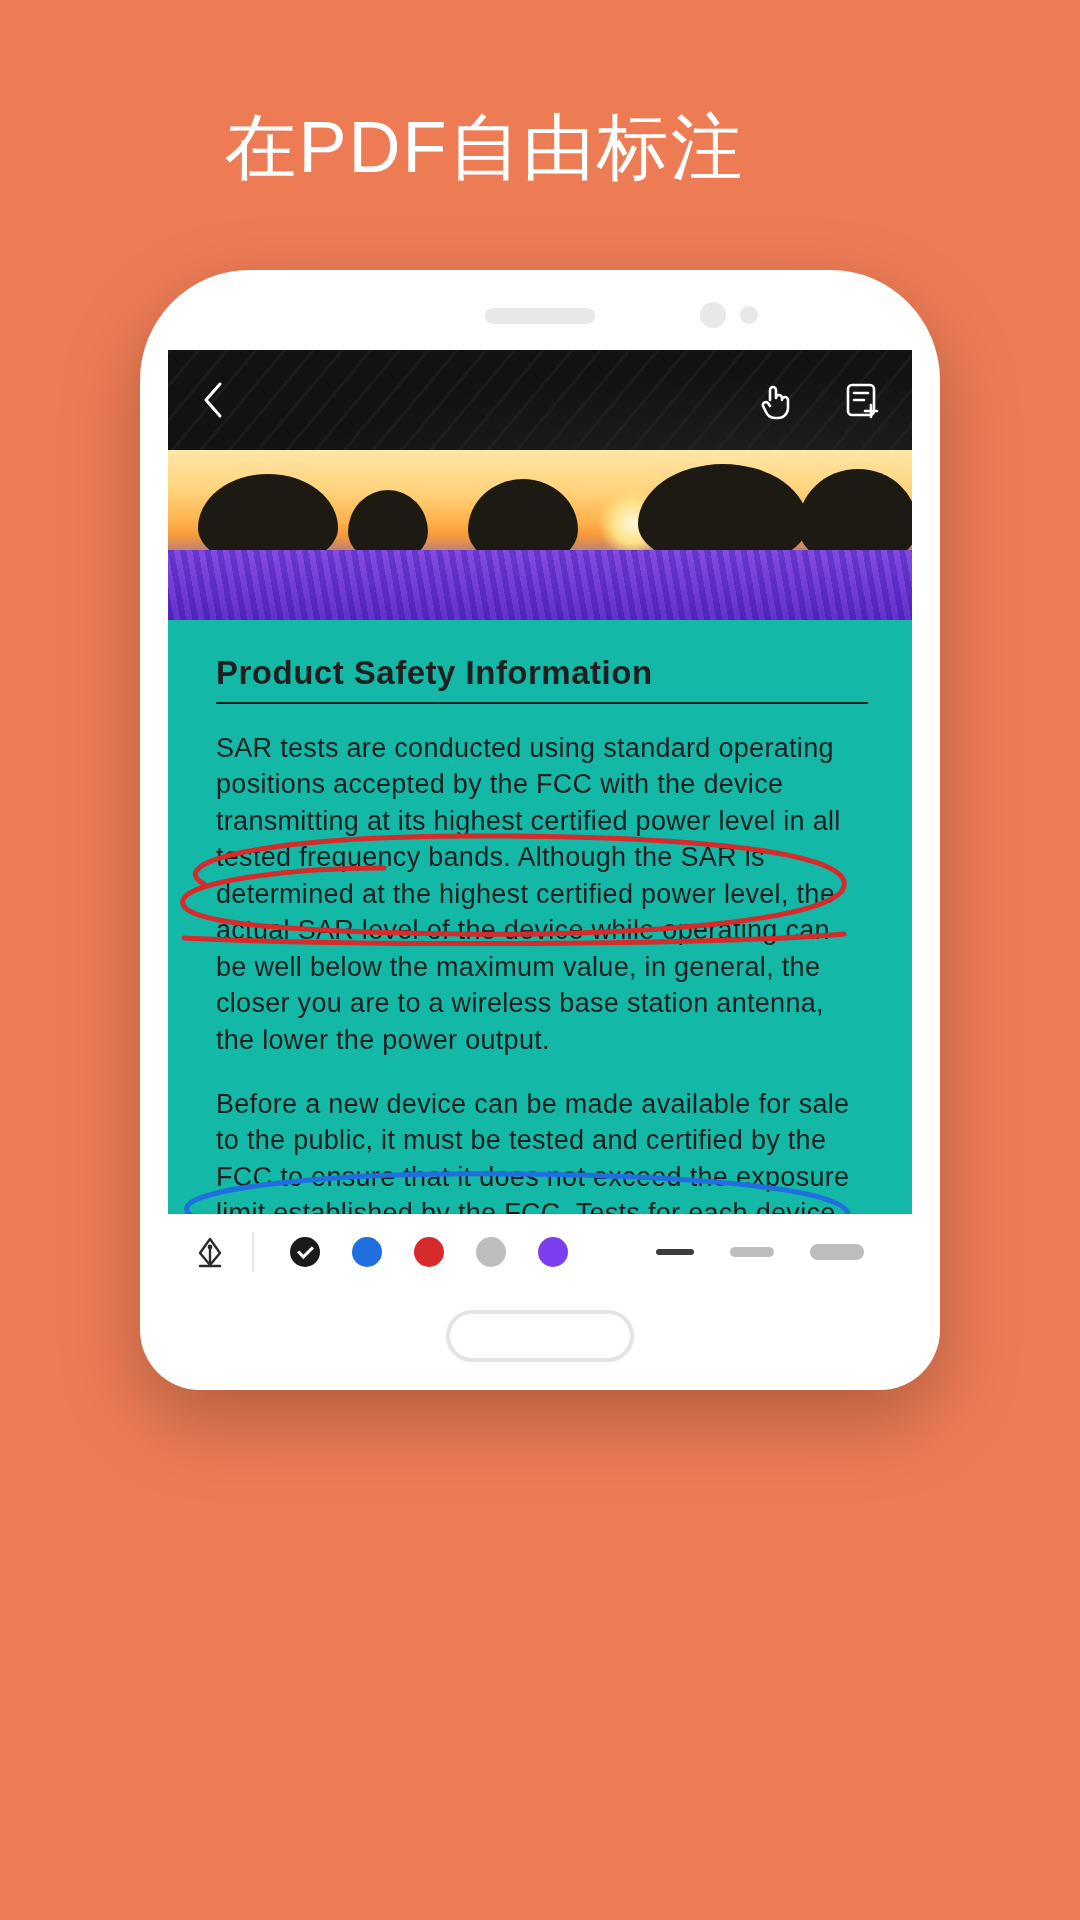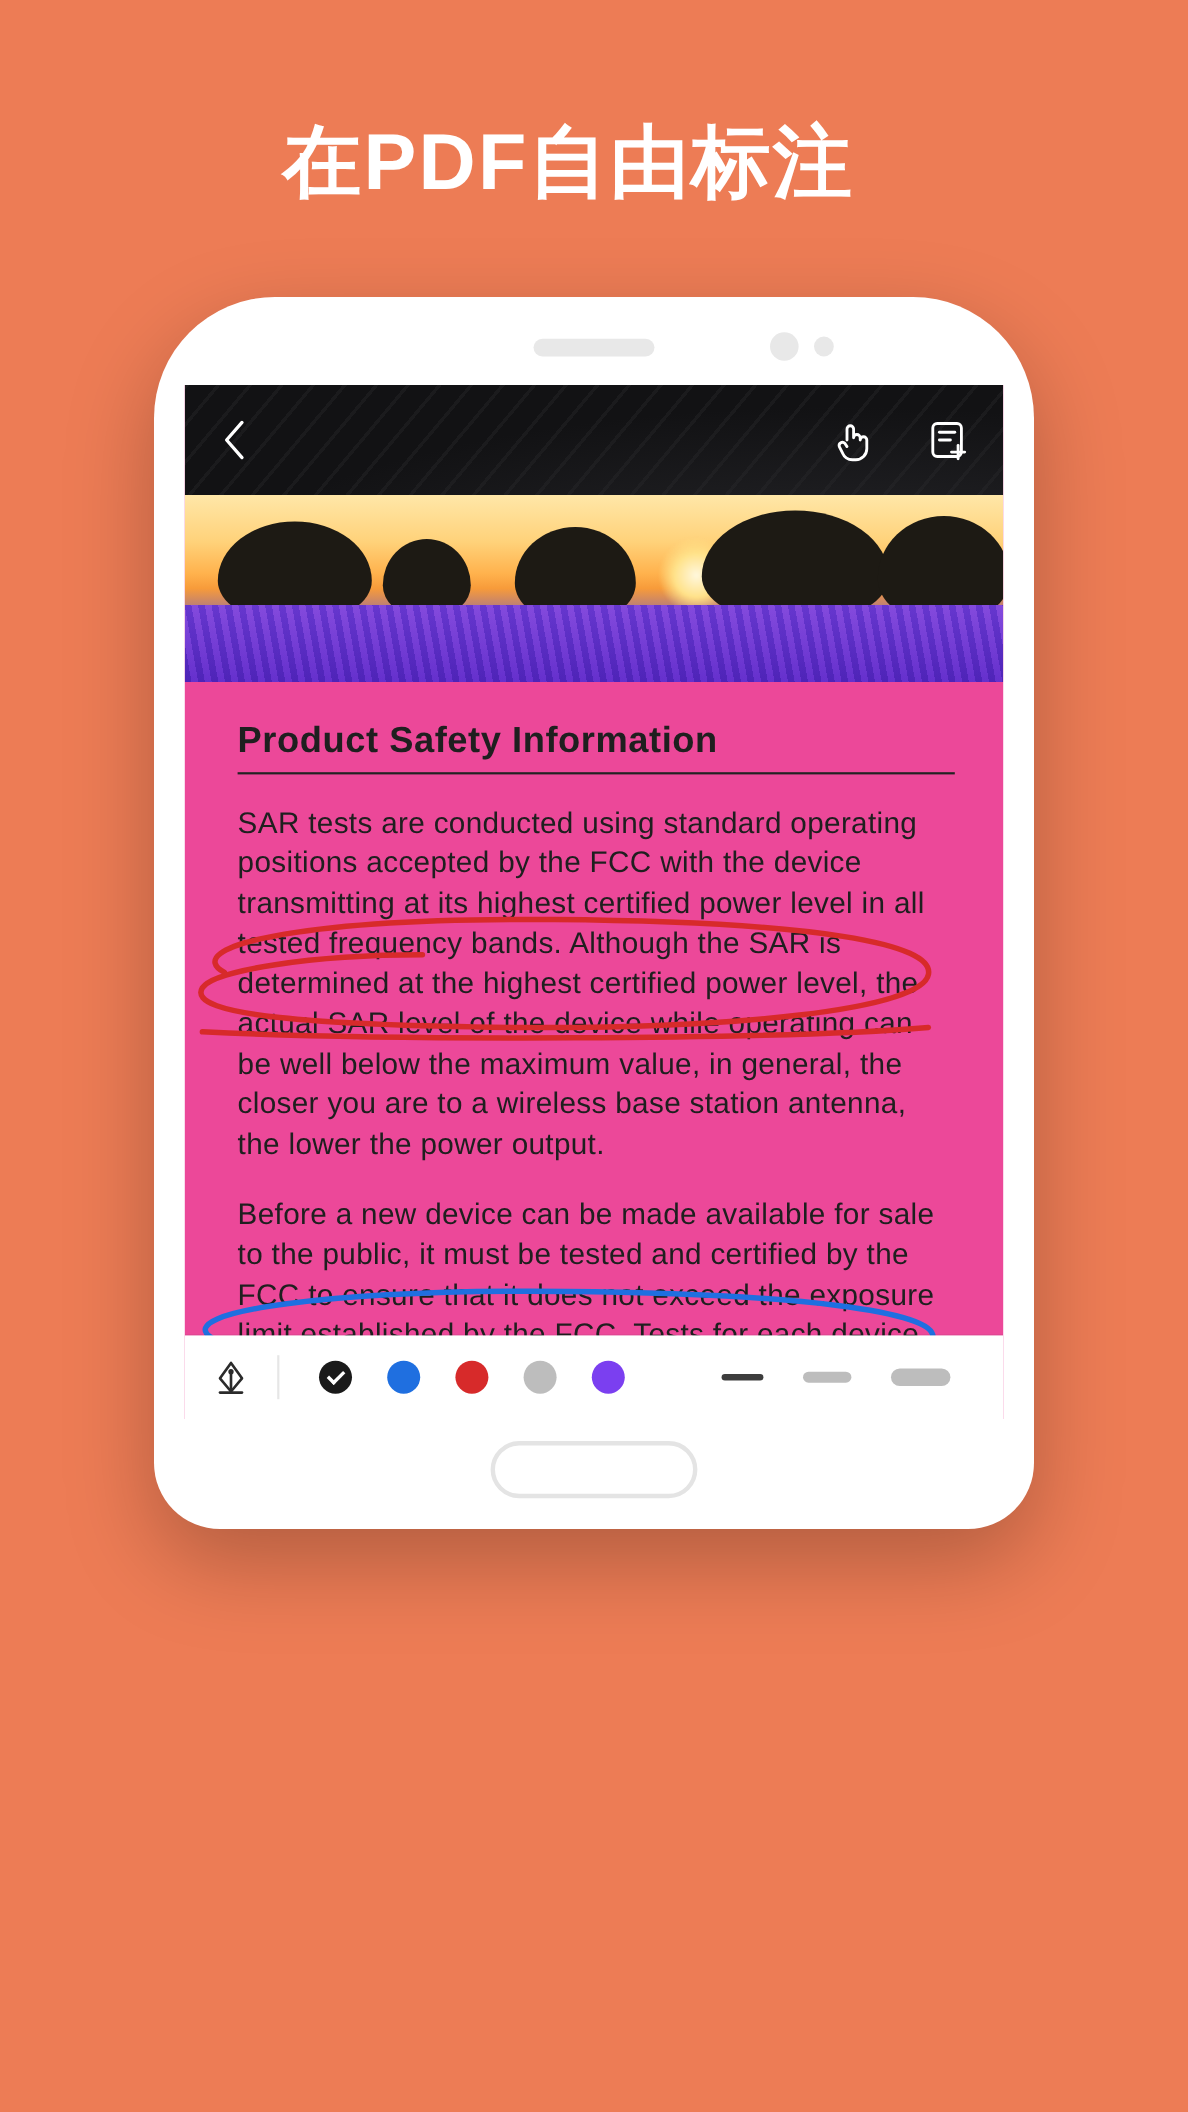--- a/index.html
+++ b/index.html
@@ -13,23 +13,22 @@
   }
 
   .promo-title {
     position: absolute;
     top: 100px;
     left: 0;
     width: 969px;
     text-align: center;
     color: #ffffff;
     font-size: 72px;
-    font-weight: 700;
+    font-weight: 400;
     letter-spacing: 2px;
-    padding-left: 32px;
   }
 
   
   .phone {
     position: absolute;
     top: 270px;
     left: 140px;
     width: 800px;
     height: 1120px;
     background: #ffffff;
@@ -75,21 +74,21 @@
     border: 4px solid #e4e4e4;
     background: #ffffff;
   }
 
   .screen {
     position: absolute;
     top: 80px;
     left: 28px;
     width: 744px;
     height: 940px;
-    background: #ec4899;
+    background: #14b8a6;
     overflow: hidden;
   }
 
   
   .appbar {
     position: relative;
     width: 100%;
     height: 100px;
     background: #121214;
     background-image:

